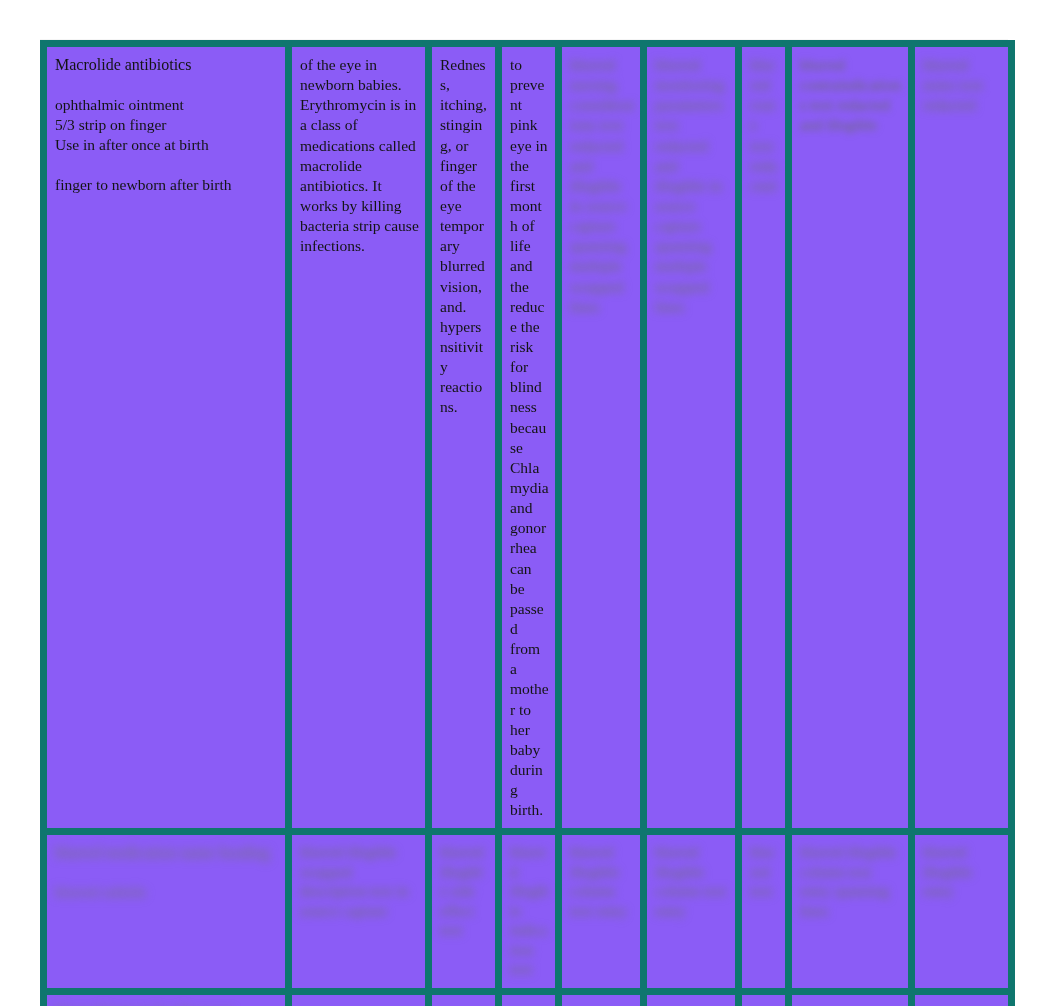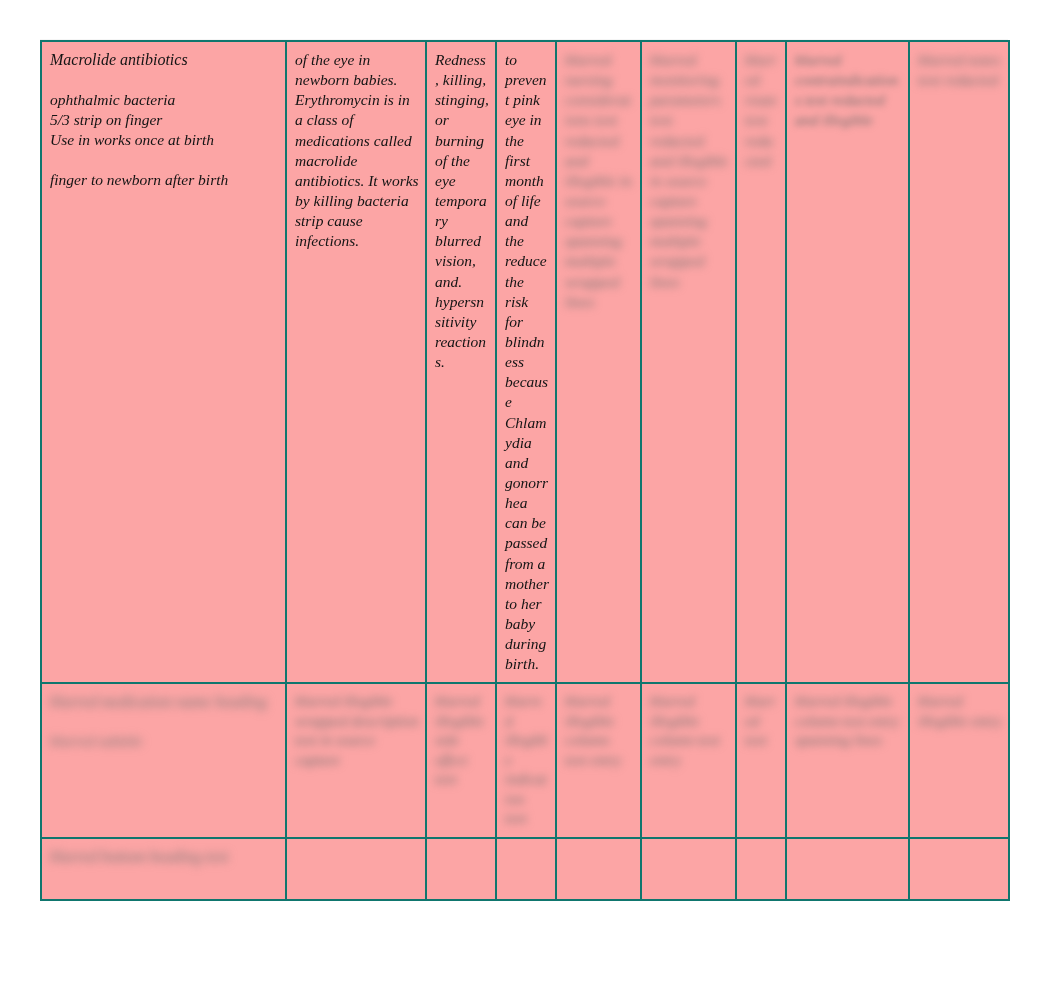--- a/index.html
+++ b/index.html
@@ -32,28 +32,27 @@
     top: 40px;
     width: 968px;
     border-collapse: collapse;
     table-layout: fixed;
     background: #ffffff;
   }
 
   .doc-table td {
     vertical-align: top;
     padding: 8px 6px 8px 8px;
-    border: 2px solid #0f766e;
+    border: 7px solid #0f766e;
     font-size: 15.5px;
     line-height: 1.30;
     color: #141414;
-    background: #fca5a5;
+    background: #8b5cf6;
     word-wrap: break-word;
     overflow-wrap: break-word;
-    font-style: italic;
   }
 
   
   .c1 { width: 245px; }
   .c2 { width: 140px; }
   .c3 { width: 70px;  }
   .c4 { width: 60px;  }
   .c5 { width: 85px;  }
   .c6 { width: 95px;  }
   .c7 { width: 50px;  }
@@ -140,32 +139,32 @@
         <col class="c7">
         <col class="c8">
         <col class="c9">
     </colgroup>
     <tbody>
 
       <tr class="row-main">
 
         <td class="cell-lines">
           <p class="big-title">Macrolide antibiotics</p>
-          <p class="gap">ophthalmic bacteria</p>
+          <p class="gap">ophthalmic ointment</p>
           <p>5/3 strip on finger</p>
-          <p>Use in works once at birth</p>
+          <p>Use in after once at birth</p>
           <p class="gap">finger to newborn after birth</p>
         </td>
 
         <td>
           <span class="cell-body">of the eye in newborn babies. Erythromycin is in a class of medications called macrolide antibiotics. It works by killing bacteria strip cause infections.</span>
         </td>
 
         <td>
-          <span class="cell-body">Redness, killing, stinging, or burning of the eye temporary blurred vision, and. hypersnsitivity reactions.</span>
+          <span class="cell-body">Redness, itching, stinging, or finger of the eye temporary blurred vision, and. hypersnsitivity reactions.</span>
         </td>
 
         <td>
           <span class="cell-body">to prevent pink eye in the first month of life and the reduce the risk for blindness because Chlamydia and gonorrhea can be passed from a mother to her baby during birth.</span>
         </td>
 
         <td>
           <span class="cell-body blurred">blurred nursing considerations text redacted and illegible in source capture spanning multiple wrapped lines</span>
         </td>
 

